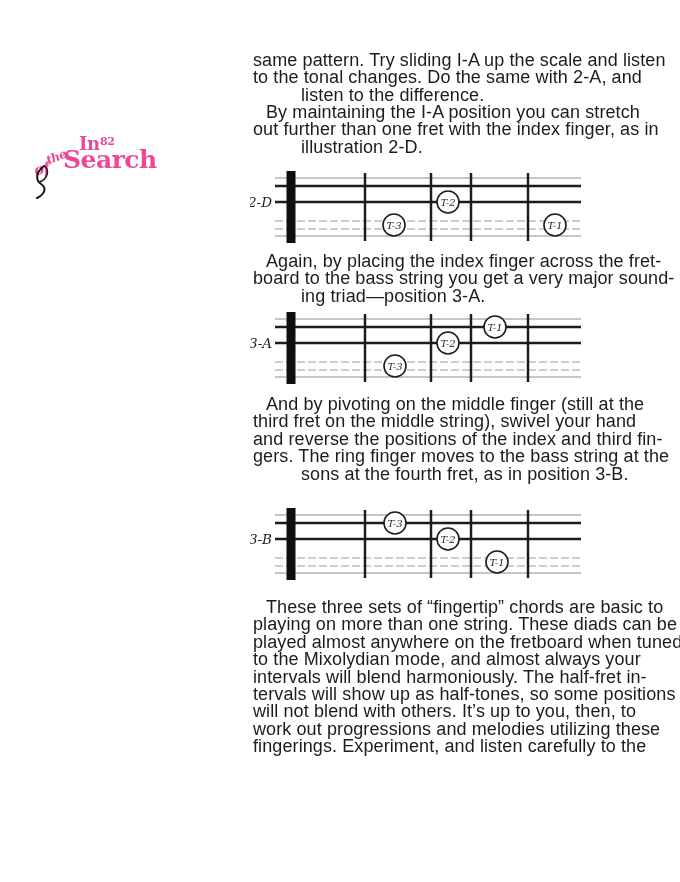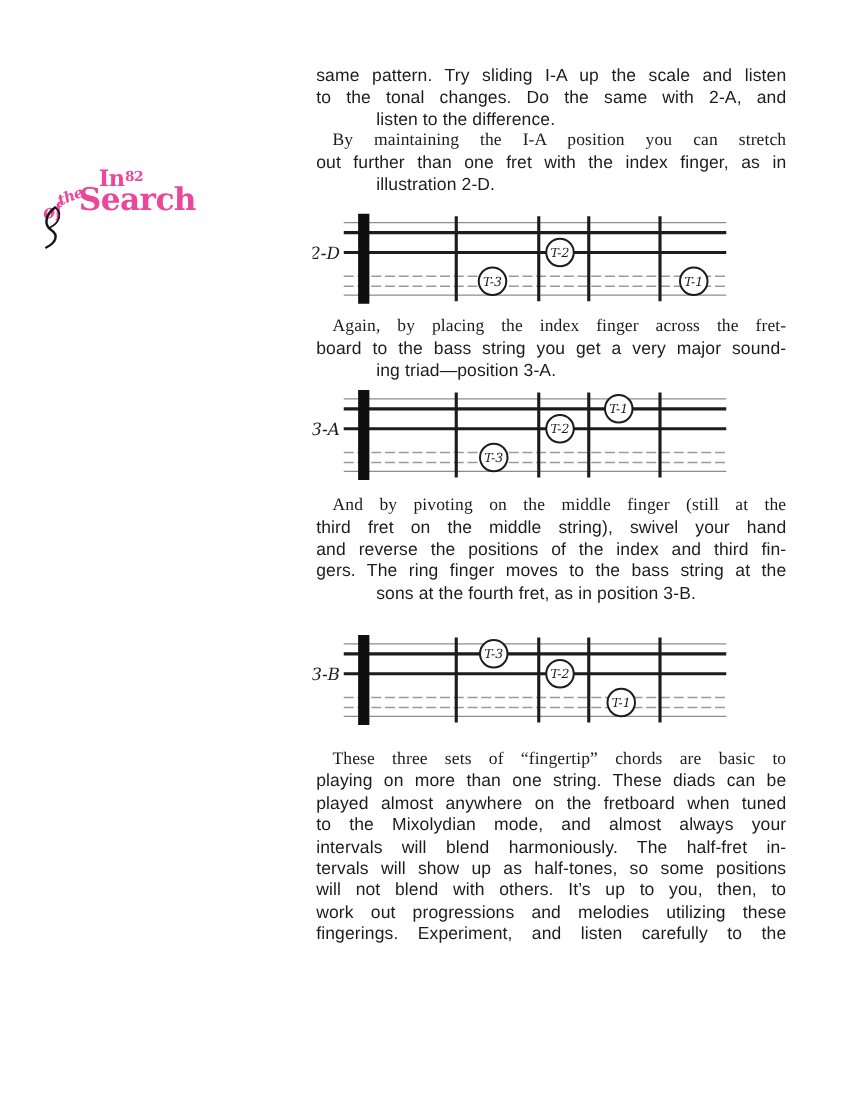--- a/index.html
+++ b/index.html
@@ -2,25 +2,25 @@
 <html><head>
 <meta charset="utf-8">
 <style>
   html,body{margin:0;padding:0;background:#e8e8e8;}
   .page{
     position:relative;width:680px;height:882px;background:#ffffff;
     font-family:"Liberation Sans",sans-serif;color:#1c1c1c;overflow:hidden;
     margin:0 auto;
   }
   
-  .para{position:absolute;left:253px;width:376px;font-size:14px;line-height:17.4px;letter-spacing:0.1px;}
+  .para{position:absolute;left:253px;width:376px;font-size:18px;line-height:17.4px;letter-spacing:0.1px;}
   .p1{top:52px}.p2{top:104px}.p3{top:253px}.p4{top:396px}.p5{top:599px}
   .tline{text-align:justify;text-align-last:justify;-moz-text-align-last:justify;height:17.4px;overflow:visible;white-space:nowrap;}
   .tline.last{text-align-last:left;padding-left:48px;-moz-text-align-last:left;}
-  .tline.indent{text-indent:13px;font-family:Liberation Serif, serif;}
+  .tline.indent{text-indent:13px;}
   
   .fig{position:absolute;left:250px;width:340px;height:78px;}
   .fig.f1{top:170px}.fig.f2{top:311px}.fig.f3{top:507px}
   .fig svg{display:block}
   .s-thin{stroke:#8d8d8d;stroke-width:1;}
   .s-thick{stroke:#1c1c1c;stroke-width:2.6;}
   .s-thick2{stroke:#1c1c1c;stroke-width:2.3;}
   .s-mel{stroke:#9a9a9a;stroke-width:1.1;stroke-dasharray:8 3;}
   .s-fret{stroke:#1c1c1c;stroke-width:2.5;}
   .nut{fill:#0f0f0f;}

